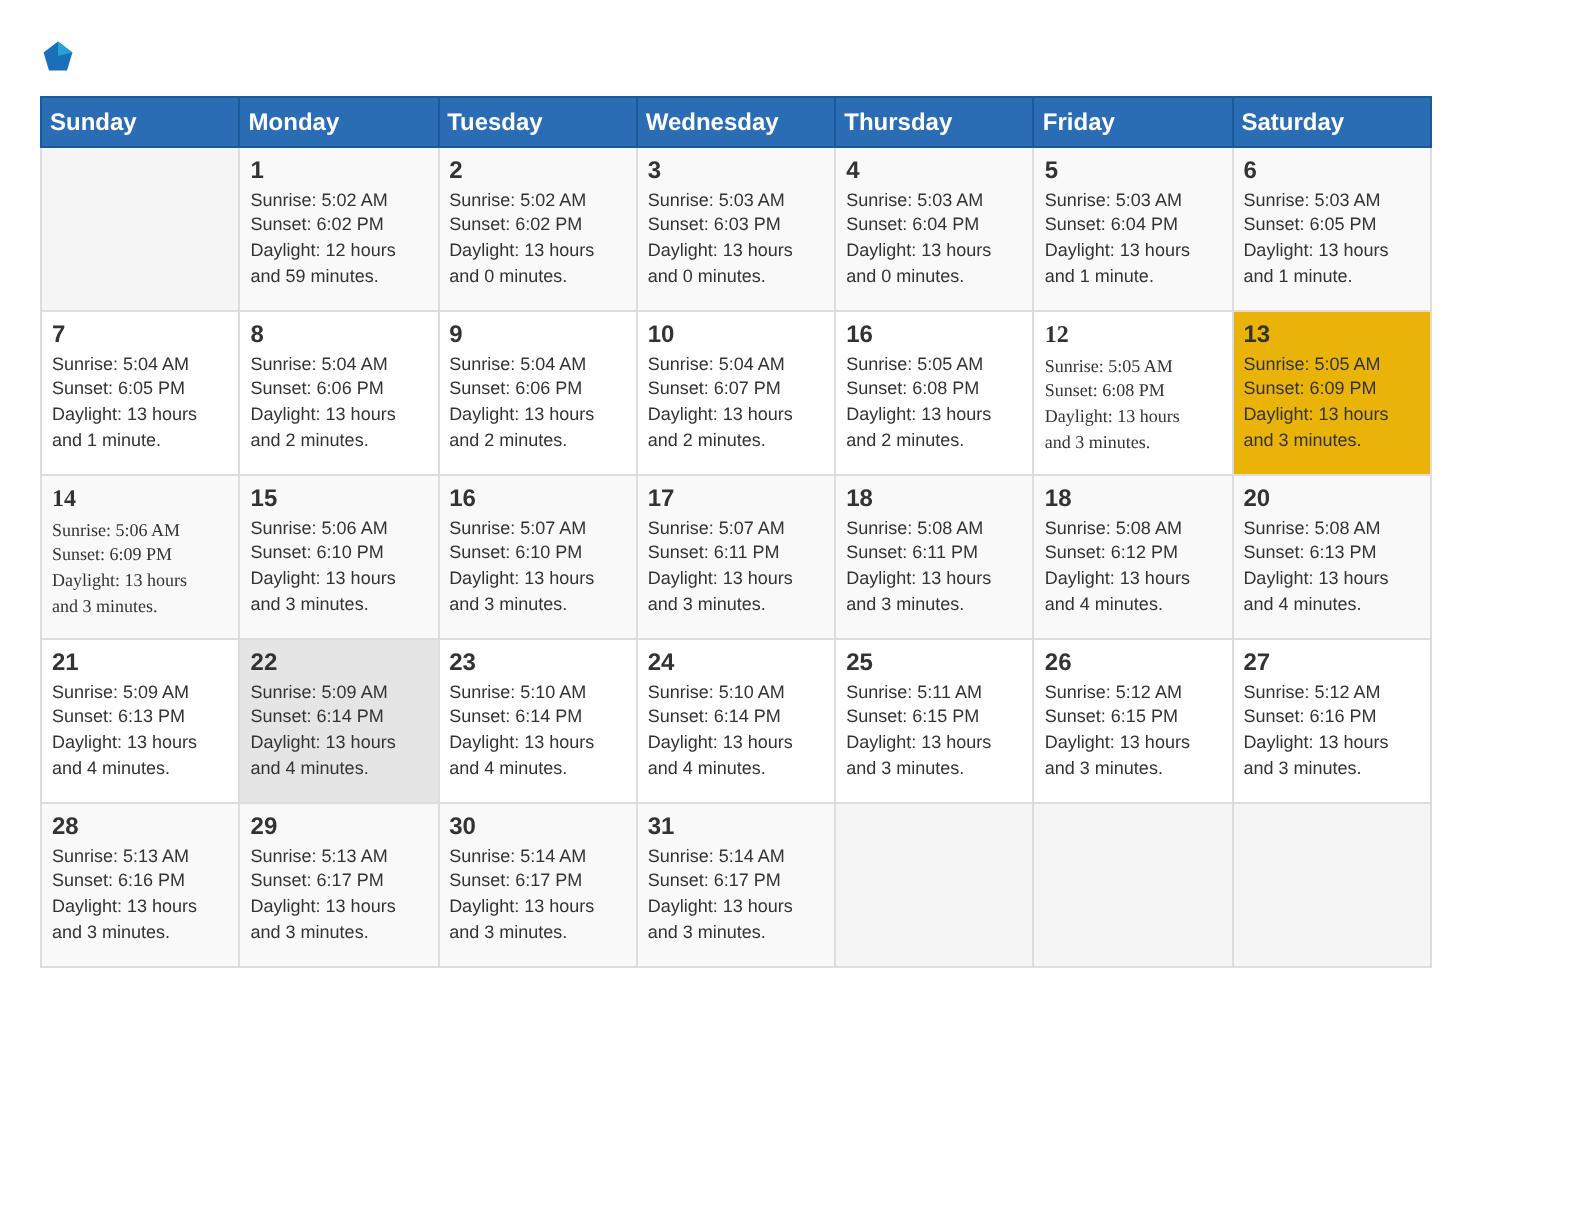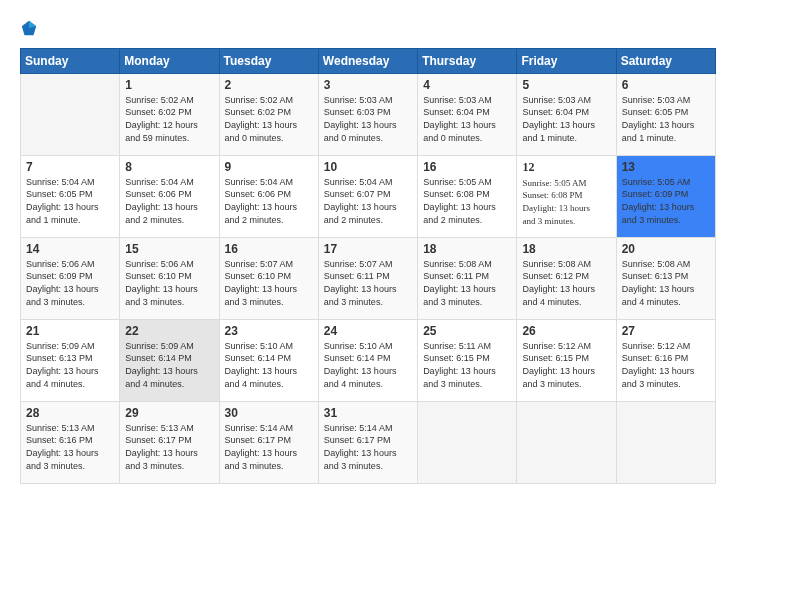--- a/index.html
+++ b/index.html
@@ -179,27 +179,27 @@
             <div class="day-info">Sunrise: 5:04 AM<br>Sunset: 6:07 PM<br>Daylight: 13 hours<br>and 2 minutes.</div>
           </td>
           <td style="background: rgb(255, 255, 255);">
             <span class="day-num">16</span>
             <div class="day-info">Sunrise: 5:05 AM<br>Sunset: 6:08 PM<br>Daylight: 13 hours<br>and 2 minutes.</div>
           </td>
           <td style="background: rgb(255, 255, 255); font-family: Liberation Serif, serif;">
             <span class="day-num">12</span>
             <div class="day-info">Sunrise: 5:05 AM<br>Sunset: 6:08 PM<br>Daylight: 13 hours<br>and 3 minutes.</div>
           </td>
-          <td style="background: #3b82f6;">
+          <td style="background: #eab308;">
             <span class="day-num">13</span>
             <div class="day-info">Sunrise: 5:05 AM<br>Sunset: 6:09 PM<br>Daylight: 13 hours<br>and 3 minutes.</div>
           </td>
         </tr>
         <tr>
-          <td style="background: rgb(249, 249, 249);">
+          <td style="background: rgb(249, 249, 249); font-family: Liberation Serif, serif;">
             <span class="day-num">14</span>
             <div class="day-info">Sunrise: 5:06 AM<br>Sunset: 6:09 PM<br>Daylight: 13 hours<br>and 3 minutes.</div>
           </td>
           <td style="background: rgb(249, 249, 249);">
             <span class="day-num">15</span>
             <div class="day-info">Sunrise: 5:06 AM<br>Sunset: 6:10 PM<br>Daylight: 13 hours<br>and 3 minutes.</div>
           </td>
           <td style="background: rgb(249, 249, 249);">
             <span class="day-num">16</span>
             <div class="day-info">Sunrise: 5:07 AM<br>Sunset: 6:10 PM<br>Daylight: 13 hours<br>and 3 minutes.</div>

